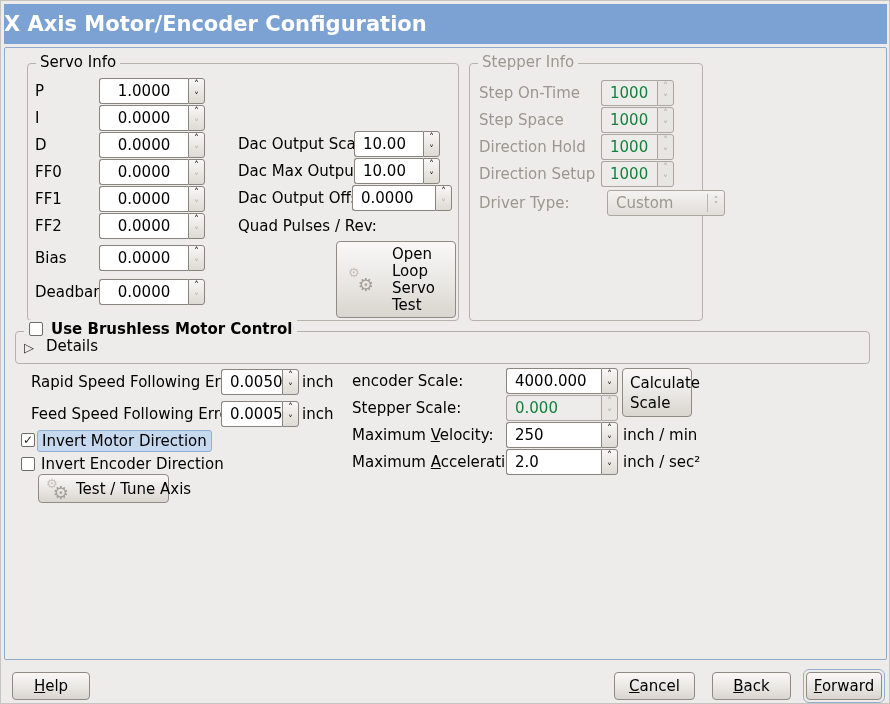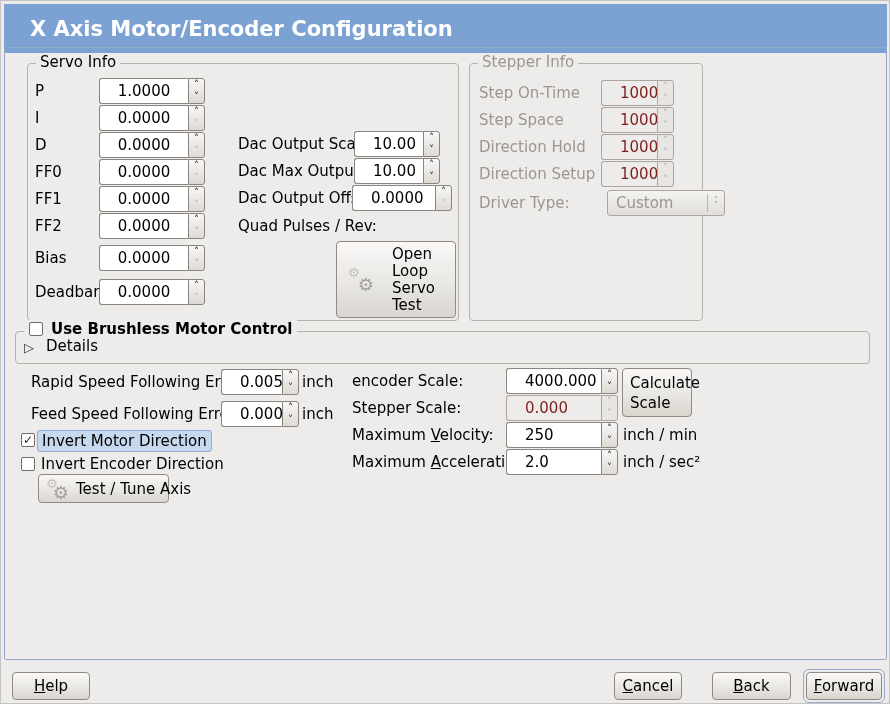--- a/index.html
+++ b/index.html
@@ -2,49 +2,49 @@
 <html><head>
 <meta charset="utf-8">
 <style>
   html,body{margin:0;padding:0;}
   body{
     width:890px;height:704px;position:relative;overflow:hidden;
     background:#edeceb;border:1px solid #c6c4c0;box-sizing:border-box;
     font-family:"DejaVu Sans","Liberation Sans",sans-serif;font-size:15px;color:#000;
   }
   .titlebar{
-    position:absolute;left:3px;top:3px;width:883px;height:49px;
+    position:absolute;left:3px;top:3px;width:883px;height:40px;
     background:#7ca1d3;color:#ffffff;font-weight:bold;font-size:21px;
-    display:flex;align-items:center;padding-left:26px;box-sizing:border-box;
+    display:flex;align-items:center;padding-left:0;box-sizing:border-box;
   }
   .content-frame{
     position:absolute;left:3px;top:46px;width:881px;height:611px;
     border:1px solid #90abc9;border-radius:2px;
   }
   .gframe{position:absolute;border:1px solid #b5b1ab;border-radius:4px;}
   .legend{position:absolute;top:-11px;left:8px;background:#edeceb;padding:0 4px;white-space:nowrap;}
   .legend-row{position:absolute;top:-12px;left:8px;background:#edeceb;padding:0 5px;display:flex;align-items:center;gap:8px;white-space:nowrap;}
   .lbl{position:absolute;white-space:nowrap;}
   .dis{color:#9b978f;}
   .bold{font-weight:bold;}
   .lh26{line-height:26px;}
   
   .spin{position:absolute;display:flex;height:26px;box-sizing:border-box;}
   .spin .entry{
     flex:1;display:flex;align-items:center;background:#ffffff;
     border:1px solid #89857e;border-right:none;border-radius:3px 0 0 3px;
-    padding:0 18px;white-space:nowrap;overflow:hidden;
+    padding:0 8px;white-space:nowrap;overflow:hidden;
   }
   .spin.center .entry{justify-content:center;}
   .sbtns{width:15px;display:flex;flex-direction:column;border:1px solid #89857e;
     border-radius:0 3px 3px 0;background:linear-gradient(#f8f7f6,#dedad4);}
   .sb{flex:1;display:flex;align-items:center;justify-content:center;}
   .sb span{font-size:10px;line-height:1;color:#222;}
   .sb.dim span{color:#b2aea8;}
-  .spin.disabled .entry{background:#edeceb;color:#7f1d1d;border-color:#aaa69f;}
+  .spin.disabled .entry{background:#edeceb;color:#15803d;border-color:#aaa69f;}
   .spin.disabled .sbtns{border-color:#aaa69f;background:#e8e6e2;}
   
   .btn{
     position:absolute;display:flex;align-items:center;justify-content:center;
     background:linear-gradient(#f9f8f7,#e9e7e3 55%,#d9d5cf);
     border:1px solid #8f8b84;border-radius:4px;box-sizing:border-box;white-space:nowrap;
   }
   .btn .mn,.mn{text-decoration:underline;}
   .pre-line{white-space:pre-line;text-align:left;}
   .fring{position:absolute;border:1px solid #97aecb;border-radius:6px;box-sizing:border-box;}
@@ -405,21 +405,21 @@
   <span class="gears" style="width:24px;height:24px;">
     <span class="g1">⚙</span>
     <span class="g2">⚙</span>
   </span>
   <span style="margin-left:6px;">Test / Tune Axis</span>
 </div>
 
 <div class="btn" style="left:11px;top:671px;width:78px;height:28px;">
   <span><span class="mn">H</span><span>elp</span></span>
 </div>
-<div class="btn" style="left:613px;top:671px;width:68px;height:28px;align-items:center;">
+<div class="btn" style="left:613px;top:671px;width:81px;height:28px;align-items:center;">
   <span><span class="mn">C</span><span>ancel</span></span>
 </div>
 <div class="btn" style="left:711px;top:671px;width:79px;height:28px;">
   <span><span class="mn">B</span><span>ack</span></span>
 </div>
 <div class="fring" style="left:802px;top:668px;width:82px;height:34px;"></div>
 <div class="btn" style="left:805px;top:671px;width:76px;height:28px;">
   <span><span class="mn">F</span><span>orward</span></span>
 </div>
 

